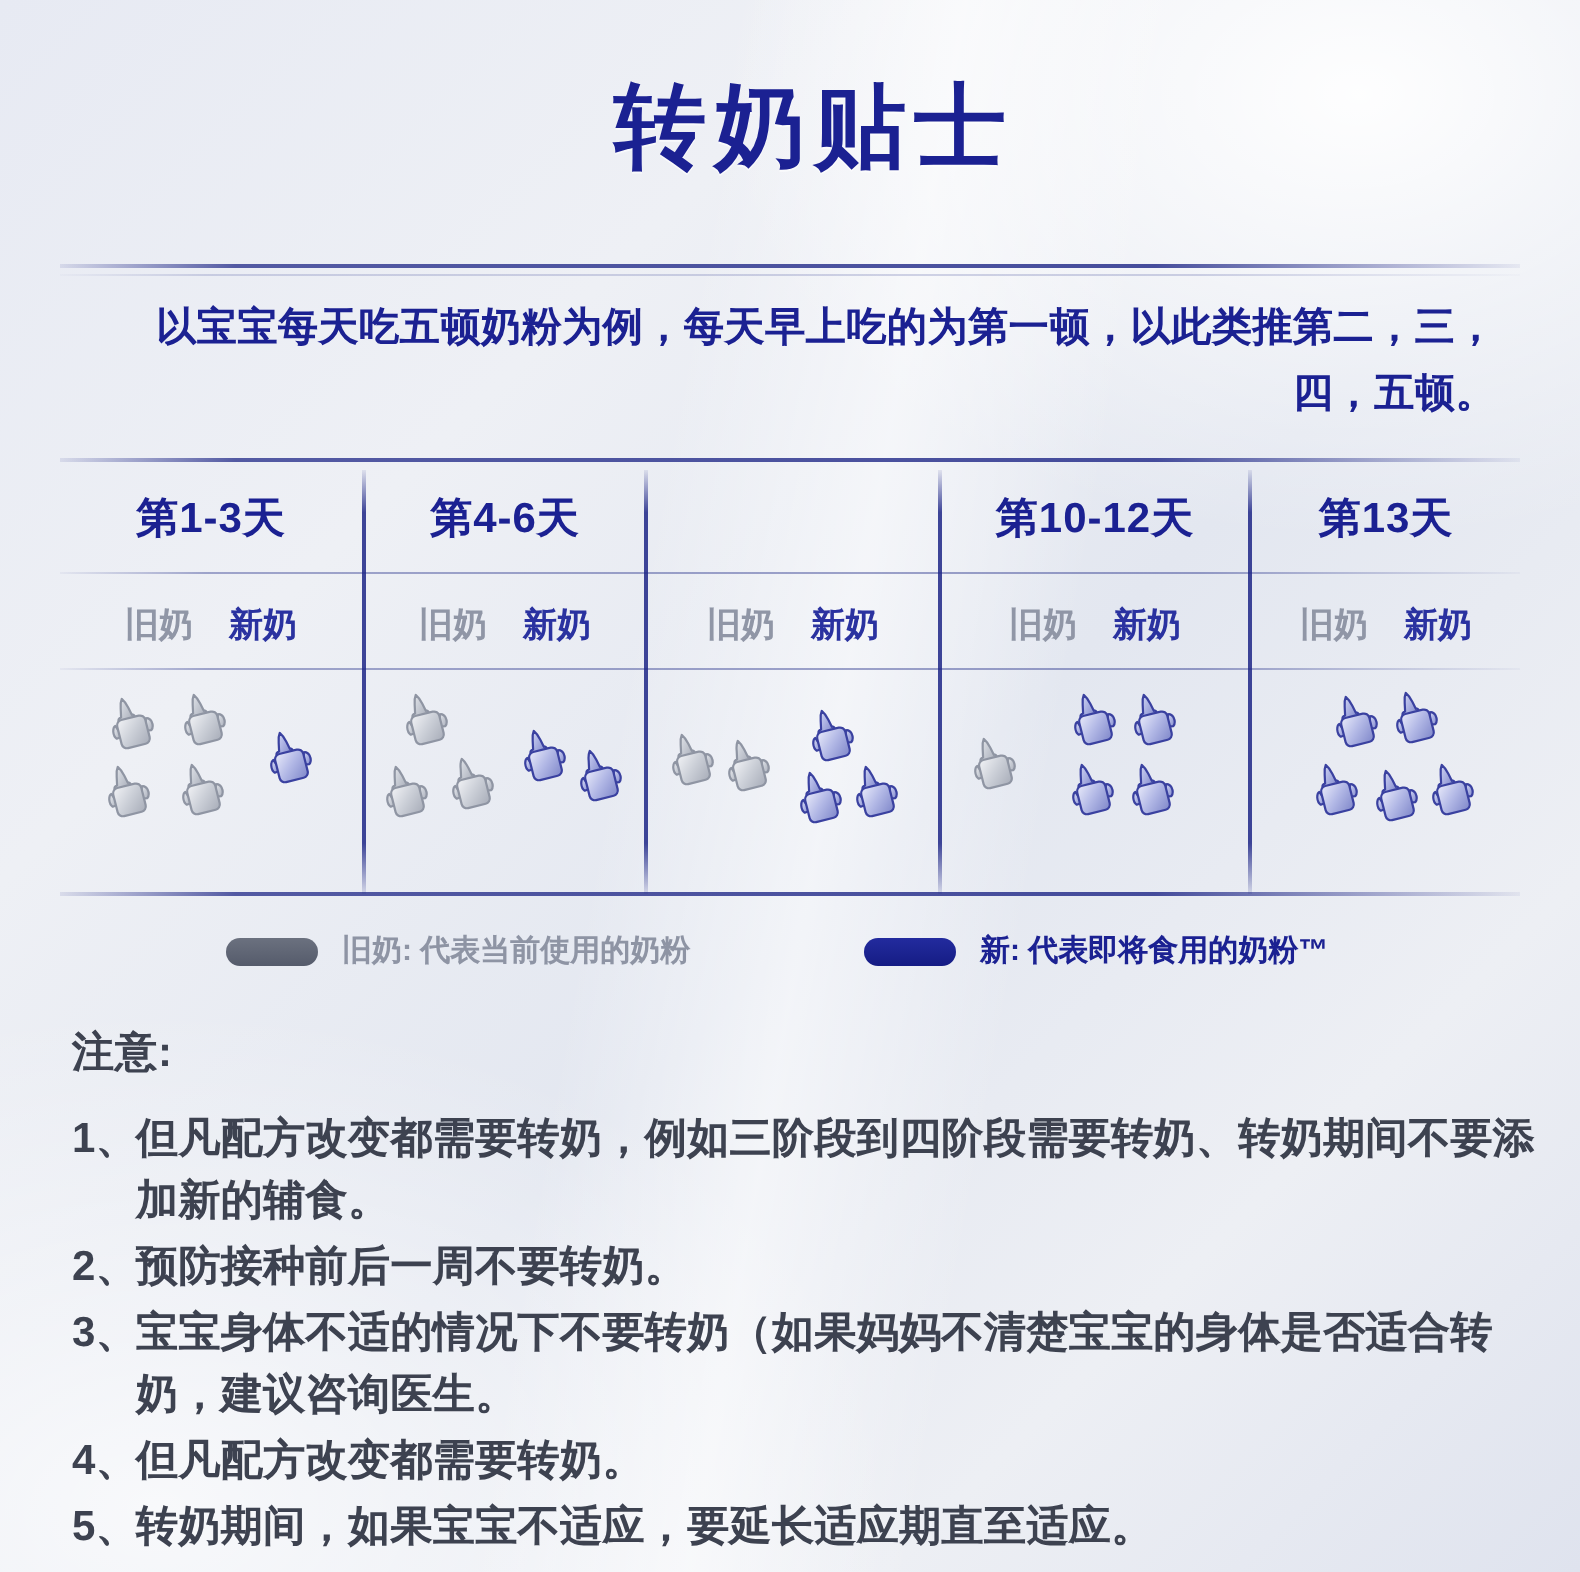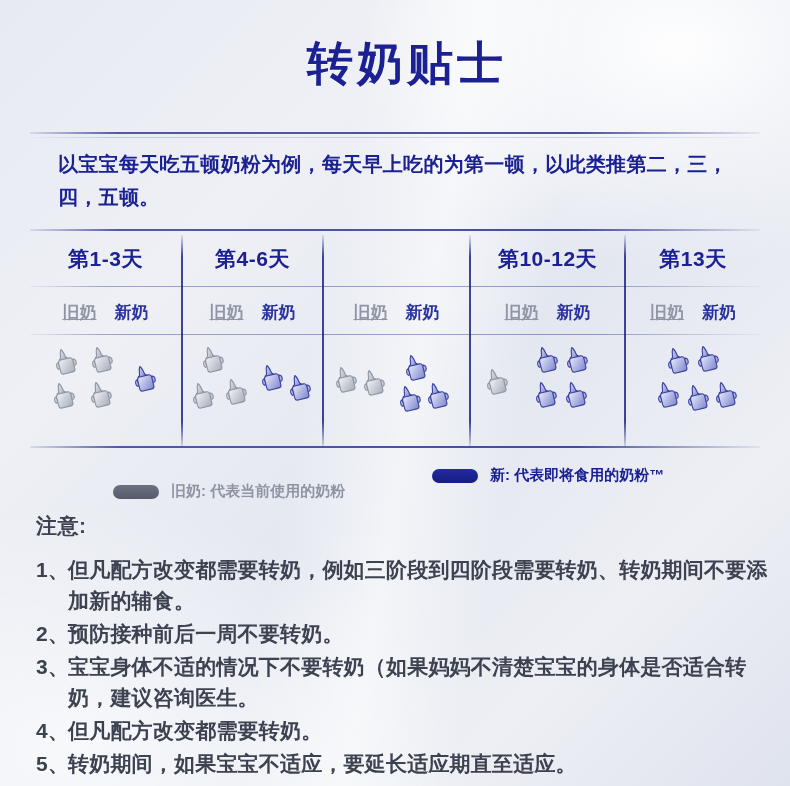--- a/index.html
+++ b/index.html
@@ -39,39 +39,40 @@
   .hr.thin{
     height:1px;
     background:linear-gradient(90deg,rgba(60,70,150,.05) 0%,rgba(60,70,150,.45) 10%,rgba(60,70,150,.5) 78%,rgba(60,70,150,.04) 100%);
   }
 
   
   .intro{
     position:absolute;left:58px;top:148px;width:690px;
     font-size:20px;line-height:33px;color:#1b2192;font-weight:bold;
     letter-spacing:.3px;
+    text-align:right;
   }
 
   
   .tbl{position:absolute;left:30px;top:231px;width:730px;height:251px;}
   .vline{
     position:absolute;top:4px;width:2px;height:212px;
     background:linear-gradient(180deg,rgba(30,38,135,.08) 0%,rgba(30,38,135,.85) 10%,rgba(30,38,135,.85) 88%,rgba(30,38,135,.10) 100%);
   }
   .col{position:absolute;top:0;height:217px;}
   .col .day{
     text-align:center;font-size:21px;font-weight:bold;color:#1b2192;
     padding-top:14px;letter-spacing:.5px;
   }
   .subrow{
     position:absolute;top:59px;left:0;width:100%;height:45px;
     display:flex;align-items:center;justify-content:center;
   }
   .subrow span{font-size:17px;font-weight:bold;}
-  .old-lbl{color:#9096a6;margin-right:18px;text-decoration:underline;}
+  .old-lbl{color:#9096a6;margin-right:18px;}
   .new-lbl{color:#2a32a0;}
   .icons{
     position:absolute;top:105px;left:0;width:100%;height:105px;
   }
   .bot{position:absolute;width:34px;height:34px;}
 
   
   .bot svg{width:100%;height:100%;display:block;}
 
   
@@ -587,21 +588,21 @@
       <path d="M25 19 Q27 19 27.8 21.5 Q28.5 25 26.5 26.5 L23 26 Z" fill="url(#bg25)"></path>
       <rect x="7.5" y="16.5" width="17" height="17" rx="3.2" fill="url(#bg25)"></rect>
     </g>
   </svg>
           </div>
       </div>
     </div>
   </div>
 
   <div class="legend">
-    <div class="lg lg-old" style="left:113px;top:20px;">
+    <div class="lg lg-old" style="left:113px;top:4px;">
       <div class="pill"></div>
       <div class="lg-txt">旧奶: 代表当前使用的奶粉</div>
     </div>
     <div class="lg lg-new" style="left:432px;top:4px;">
       <div class="pill"></div>
       <div class="lg-txt">新: 代表即将食用的奶粉™</div>
     </div>
   </div>
 
   <div class="notes">

